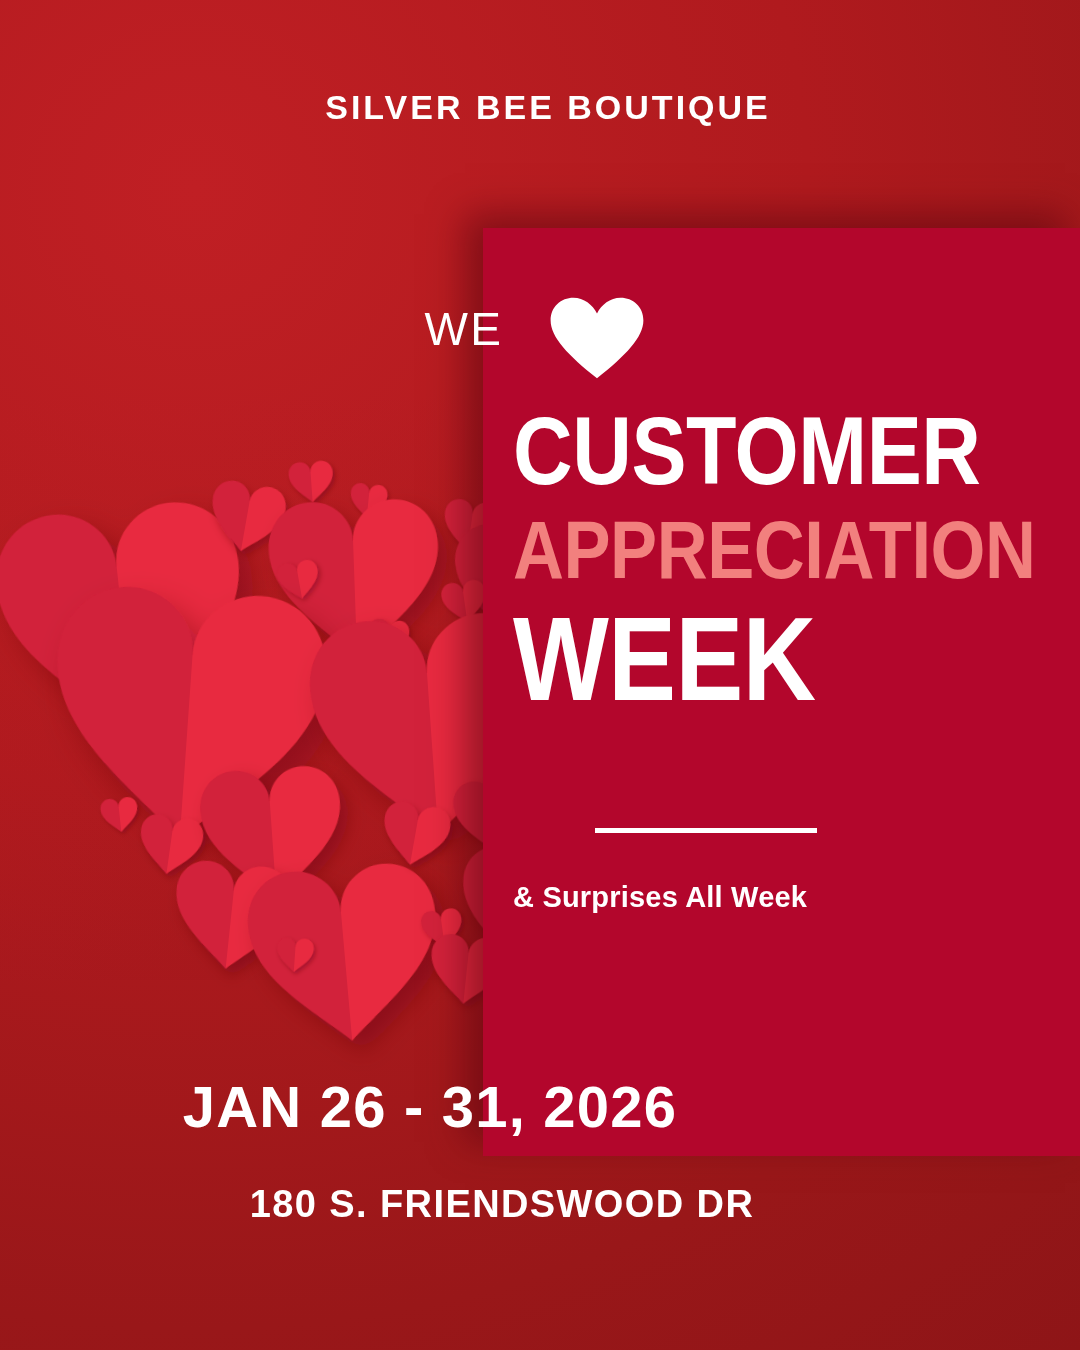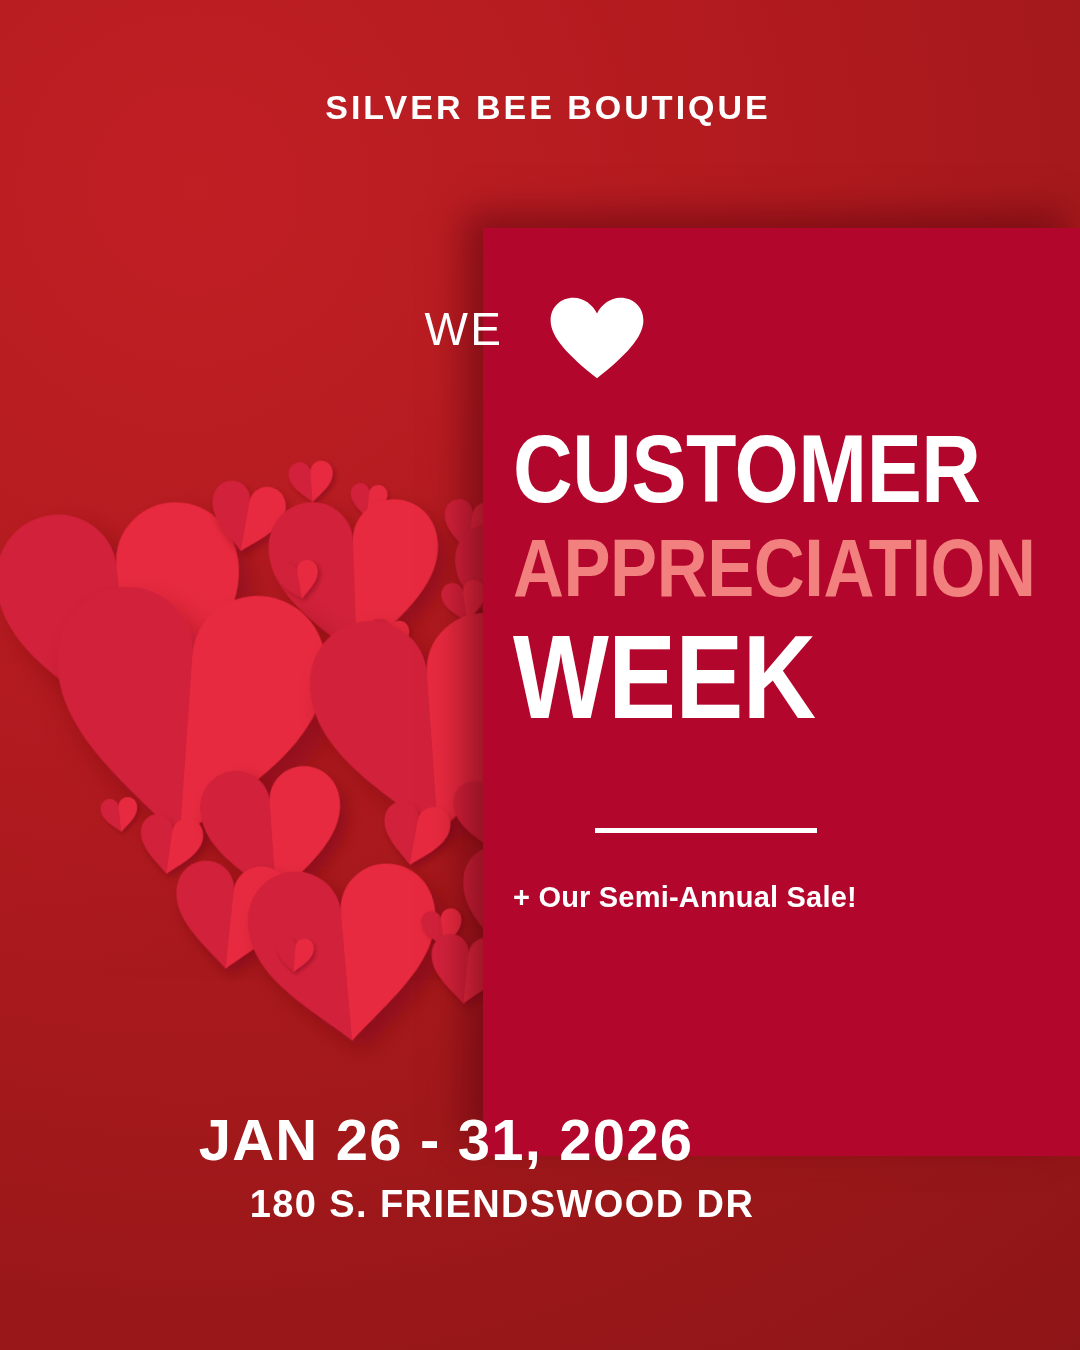--- a/index.html
+++ b/index.html
@@ -63,21 +63,21 @@
     display:inline-block;
     width:108px; height:84px;
     margin:-2px 4px 0 28px;
     position:relative; top:10px;
   }
   #tagline .tl-heart svg{ width:100%; height:100%; display:block; }
 
   
   #headline{
     position:absolute;
-    left:513px; top:428px;
+    left:513px; top:410px;
     width:540px;
   }
   .hl{
     font-family:"Liberation Sans Narrow","Liberation Sans", sans-serif;
     font-weight:bold;
     line-height:.86;
     letter-spacing:-.5px;
     transform:scaleX(.86);
     transform-origin:left center;
     white-space:nowrap;
@@ -101,28 +101,27 @@
     color:#ffffff;
     font-size:29px;
     font-weight:bold;
     line-height:1.48;
     letter-spacing:.2px;
   }
   #body-copy div{ white-space:nowrap; }
 
   
   #dates{
-    position:absolute; top:1073px; left:16px; width:860px;
+    position:absolute; top:1073px; left:0; width:860px;
     text-align:center;
     color:#ffffff;
     font-size:58px;
     font-weight:bold;
     letter-spacing:1.2px;
     z-index:5;
-    margin-top:33px;
   }
 
   
   #address{
     position:absolute; top:1183px; left:0; width:1004px;
     text-align:center;
     color:#ffffff;
     font-size:38px;
     font-weight:bold;
     letter-spacing:1.4px;
@@ -251,20 +250,20 @@
 
   <div id="headline">
     <div class="hl" id="hl-customer">CUSTOMER</div>
     <div class="hl" id="hl-appreciation">APPRECIATION</div>
     <div class="hl" id="hl-week">WEEK</div>
   </div>
 
   <div id="rule"></div>
 
   <div id="body-copy">
-    <div>+ Our Semi-Annual Sale!</div>
+    <div>&amp; Surprises All Week</div>
   </div>
 
   <div id="dates">JAN 26 - 31, 2026</div>
 
   <div id="address">180 S. FRIENDSWOOD DR</div>
 
 </div>
 
 </body></html>

